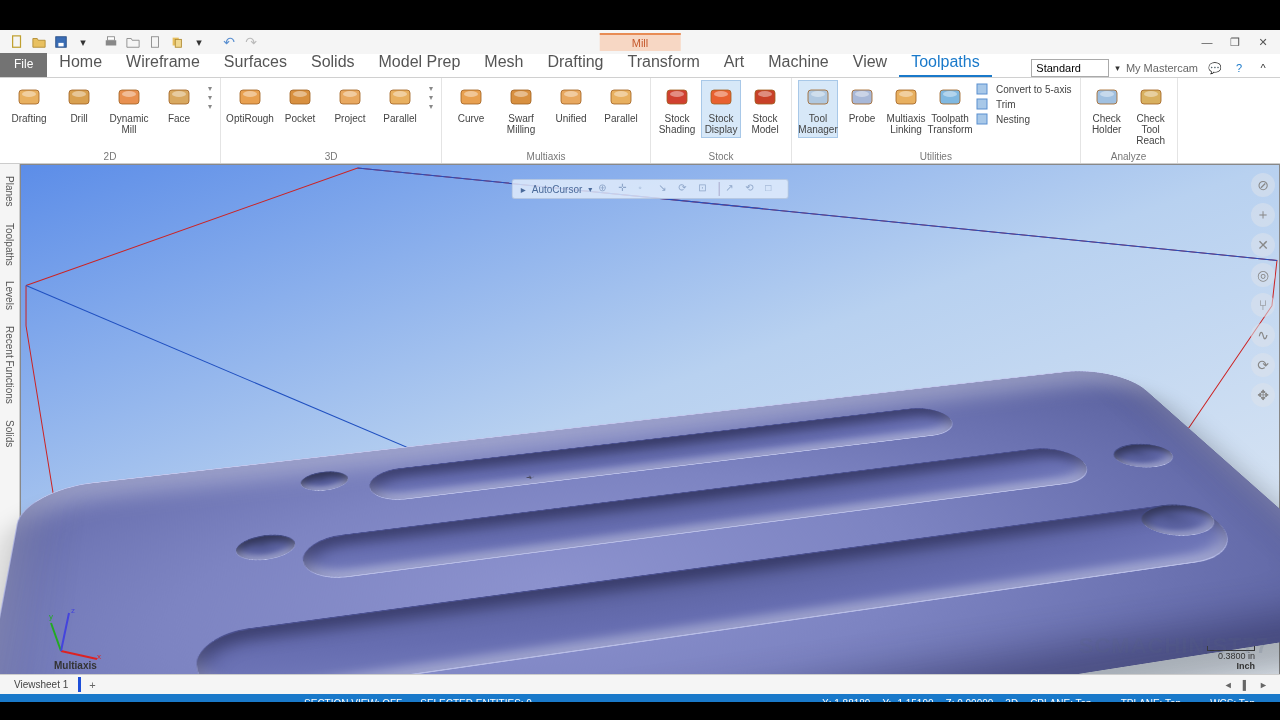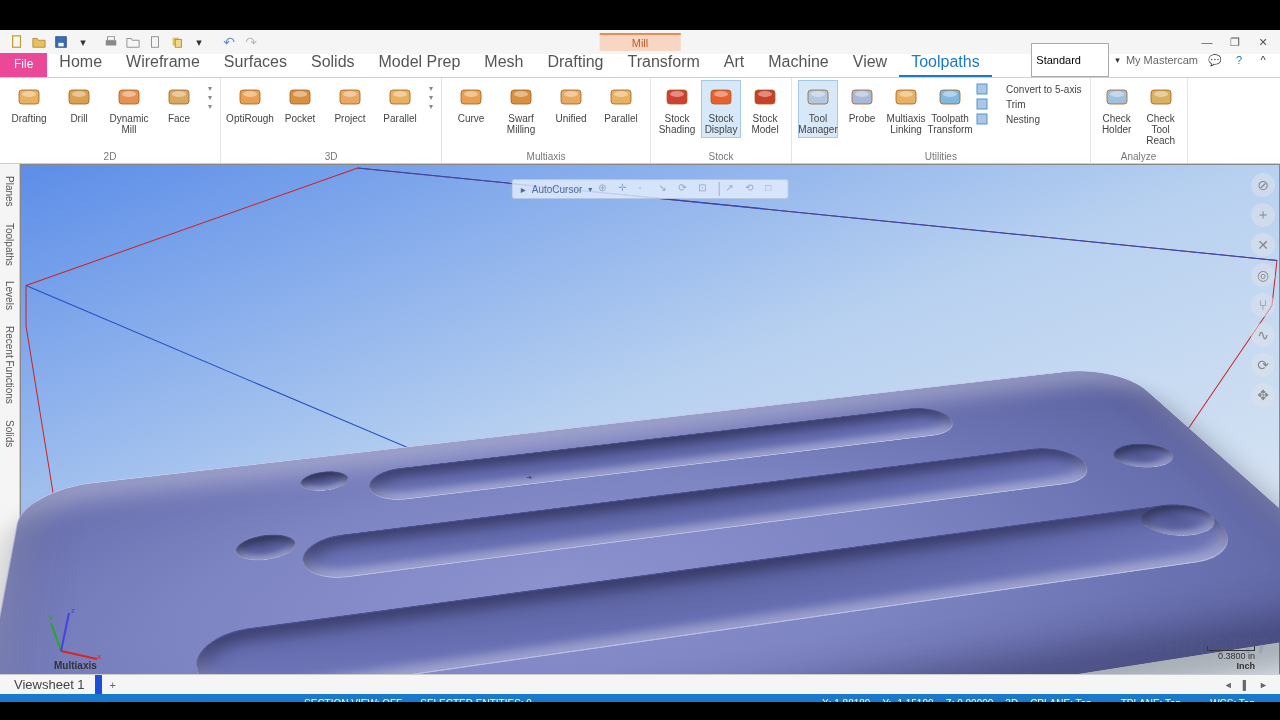--- a/index.html
+++ b/index.html
@@ -13,57 +13,57 @@
   .qat-btn { width: 18px; height: 18px; display: inline-flex; align-items: center; justify-content: center; margin: 0 2px; cursor: pointer; }
   .qat-btn svg { width: 14px; height: 14px; }
   .title-center { position: absolute; left: 50%; transform: translateX(-50%); display: flex; align-items: center; gap: 10px; }
   .context-tab { background: #f7d7c4; color: #c65a2e; padding: 2px 32px; font-size: 11px; border-top: 2px solid #e88b54; }
   .title-path { color: #555; font-size: 11px; }
   .win-controls { position: absolute; right: 6px; display: flex; gap: 6px; }
   .win-btn { width: 22px; height: 20px; display: flex; align-items: center; justify-content: center; font-size: 11px; color: #555; cursor: pointer; }
 
   
   .tabs-row { height: 24px; background: #fff; border-bottom: 1px solid #d0d0d0; display: flex; align-items: end; position: relative; }
-  .file-btn { background: #ec4899; color: #fff; padding: 4px 14px; height: 24px; font-size: 12px; cursor: pointer; margin-top: 29px; }
+  .file-btn { background: #737373; color: #fff; padding: 4px 14px; height: 24px; font-size: 12px; cursor: pointer; margin-top: 29px; }
   .tab { padding: 4px 12px; font-size: 16px; color: #555; cursor: pointer; }
   .tab.active { border-bottom: 2px solid #1979ca; color: #1979ca; }
   .tabs-right { position: absolute; right: 6px; display: flex; align-items: center; gap: 6px; }
-  .view-dd { border: 1px solid #aaa; font-size: 11px; padding: 1px 4px; width: 78px; height: 34px; }
+  .view-dd { border: 1px solid #aaa; font-size: 11px; padding: 1px 4px; width: 78px; height: 18px; }
   .mymc { font-size: 11px; color: #666; }
   .help-icons { display: flex; gap: 2px; }
 
   
   .ribbon { height: 86px; background: #fff; border-bottom: 1px solid #ccc; display: flex; align-items: stretch; }
   .rgroup { display: flex; flex-direction: column; border-right: 1px solid #e4e4e4; padding: 2px 6px 0 6px; }
   .rgroup-name { text-align: center; font-size: 10px; color: #777; padding: 1px 0; }
   .rrow { flex: 1; display: flex; align-items: flex-start; gap: 4px; }
   .rbtn { width: 46px; display: flex; flex-direction: column; align-items: center; justify-content: flex-start; padding: 2px 0; cursor: pointer; border: 1px solid transparent; }
   .rbtn.sm { width: 40px; }
   .rbtn.active { background: #d7e8f8; border: 1px solid #a8c8e8; }
   .rbtn .ricon { width: 28px; height: 28px; display: flex; align-items: center; justify-content: center; }
   .rbtn .rlabel { font-size: 10px; color: #444; text-align: center; line-height: 11px; margin-top: 2px; white-space: pre-line; }
   .rsmall-col { display: flex; flex-direction: column; gap: 1px; padding-top: 2px; }
-  .rsmall { font-size: 10px; color: #444; display: flex; align-items: center; gap: 18px; cursor: pointer; padding: 1px 2px; }
+  .rsmall { font-size: 10px; color: #444; display: flex; align-items: center; gap: 8px; cursor: pointer; padding: 1px 2px; }
 
   
   .viewport-wrap { flex: 1; display: flex; position: relative; overflow: hidden; }
   .side-tabs { width: 20px; background: #f5f5f5; border-right: 1px solid #ccc; display: flex; flex-direction: column; align-items: center; padding-top: 6px; font-size: 10px; color: #555; }
   .side-tab { writing-mode: vertical-rl; padding: 6px 0; cursor: pointer; margin-bottom: 4px; }
   .viewport { flex: 1; background: linear-gradient(160deg, #5c8de8 0%, #b8d1f0 45%, #e8eef5 100%); position: relative; border: 1px solid #888; }
   .stock-wire { position: absolute; inset: 0; }
   .axis-gizmo { position: absolute; left: 28px; bottom: 56px; }
   .tri-label { position: absolute; left: 33px; bottom: 48px; font-size: 10px; color: #333; font-weight: 600; }
   .scale-ind { position: absolute; right: 24px; bottom: 48px; font-size: 9px; color: #333; text-align: right; }
   .watermark { position: absolute; right: 10px; bottom: 60px; font-size: 22px; font-weight: 800; color: rgba(90,100,130,0.18); letter-spacing: 1px; font-family: Arial Black, sans-serif; }
   .float-tools { position: absolute; top: 14px; left: 50%; transform: translateX(-50%); background: rgba(230,240,252,0.8); border: 1px solid rgba(160,180,210,0.6); border-radius: 3px; padding: 2px 8px; display: flex; align-items: center; gap: 6px; font-size: 10px; color: #4a6a9a; }
   .float-tools .ft-btn { width: 14px; height: 14px; display: inline-block; opacity: 0.5; }
   .right-orbs { position: absolute; right: 4px; top: 8px; display: flex; flex-direction: column; gap: 6px; }
   .orb { width: 24px; height: 24px; border-radius: 50%; background: rgba(220,225,235,0.55); display: flex; align-items: center; justify-content: center; font-size: 14px; color: #888; cursor: pointer; }
   .sheet-tabs { height: 20px; background: #f5f5f5; border-top: 1px solid #ccc; display: flex; align-items: center; padding: 0 4px; position: absolute; bottom: 26px; left: 0; right: 0; }
-  .sheet-tab { padding: 2px 10px; font-size: 13px; color: #444; border-right: 7px solid #1d4ed8; cursor: pointer; }
+  .sheet-tab { padding: 2px 10px; font-size: 10px; color: #444; border-right: 3px solid #1d4ed8; cursor: pointer; }
   .sheet-add { padding: 2px 8px; font-size: 11px; color: #666; cursor: pointer; }
   .sheet-scroll { margin-left: auto; display: flex; gap: 2px; padding-right: 4px;}
   .sheet-scroll span { font-size: 9px; color: #666; padding: 0 4px; cursor: pointer;}
 
   
   .status-bar { height: 18px; background: #1979ca; color: #fff; display: flex; align-items: center; font-size: 10px; padding: 0 8px; position: absolute; bottom: 8px; left: 0; right: 0; }
   .status-left { flex: 0 0 320px; display: flex; justify-content: center; gap: 18px; margin-left: 250px;}
   .status-right { margin-left: auto; display: flex; gap: 12px; }
 
   

